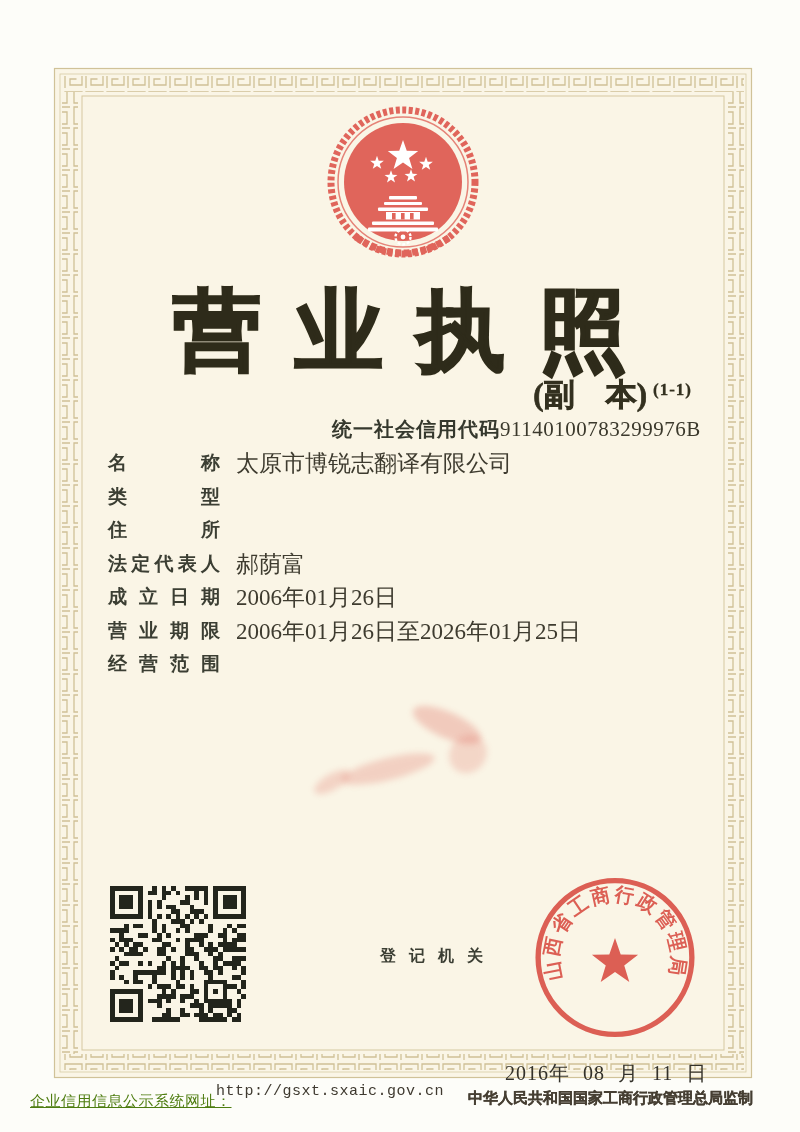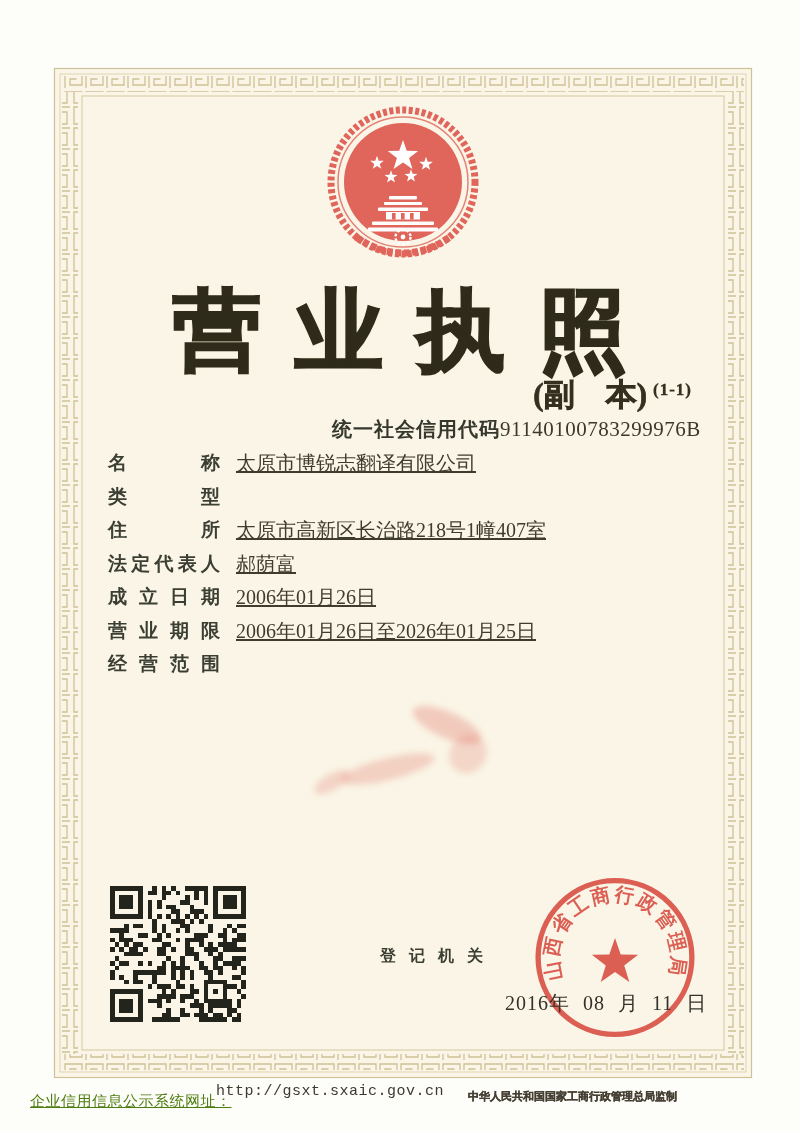--- a/index.html
+++ b/index.html
@@ -42,48 +42,48 @@
 
   .fields{left:108px;top:450px;width:600px;display:flex;flex-direction:column;}
   .field-row{display:flex;align-items:flex-start;gap:16px;min-height:33.5px;}
   .f-label{
     width:112px;flex:0 0 112px;
     font-family:Liberation Serif, serif;
     font-weight:700;font-size:19px;color:#3b3e33;
     text-align:justify;text-align-last:justify;
   }
   .f-value{
-    width:482px;font-size:20px;color:#3e3b2f;line-height:27px;text-decoration:underline;
+    width:482px;font-size:23px;color:#3e3b2f;line-height:27px;
   }
 
   .smudge{left:300px;top:700px;width:220px;height:110px;pointer-events:none;}
   .smudge i{position:absolute;display:block;background:#dd6a5e;filter:blur(3px);border-radius:50%;}
   .smudge .b1{left:110px;top:12px;width:74px;height:26px;opacity:.30;transform:rotate(24deg);}
   .smudge .b2{left:40px;top:58px;width:96px;height:22px;opacity:.26;transform:rotate(-14deg);}
   .smudge .b3{left:150px;top:34px;width:36px;height:40px;opacity:.22;transform:rotate(40deg);}
   .smudge .b4{left:12px;top:74px;width:40px;height:16px;opacity:.24;transform:rotate(-30deg);}
 
   .qr{left:110px;top:886px;width:136px;height:136px;}
 
   .reg-label{
     left:380px;top:946px;
     font-family:"Liberation Sans","DejaVu Sans",sans-serif;
     font-weight:700;font-size:16px;color:#3b3e33;letter-spacing:13px;
   }
 
   .seal{left:527px;top:868px;width:176px;height:180px;z-index:2;opacity:.9;}
-  .date{left:505px;top:990px;z-index:3;font-size:20px;color:#33312a;word-spacing:7px;letter-spacing:1px;}
+  .date{left:505px;top:1060px;z-index:3;font-size:20px;color:#33312a;word-spacing:7px;letter-spacing:1px;}
 
   .footer-label{left:30px;top:1092px;font-size:15px;color:#4d7c0f;letter-spacing:.5px;text-decoration:underline;}
   .footer-url{
     left:216px;top:1083px;
     font-family:"Liberation Mono","DejaVu Sans Mono",monospace;
     font-size:15px;font-weight:400;color:#3f3a30;letter-spacing:.5px;
   }
-  .footer-issuer{left:468px;top:1089px;font-size:11px;font-weight:700;color:#463f33;-webkit-text-stroke:.3px #463f33;}
+  .footer-issuer{left:468px;top:1089px;font-size:15px;font-weight:700;color:#463f33;-webkit-text-stroke:.3px #463f33;}
 </style>
 </head>
 <body>
 
 <div class="page">
 
   <svg class="frame" width="800" height="1132">
     <defs>
       <pattern id="gkh" width="21" height="18" patternUnits="userSpaceOnUse">
         <path d="M2,16 V2 H19 V13 H7 V7 H13.5" fill="none" stroke="#cfc096" stroke-width="1.3"></path>
@@ -147,21 +147,20 @@
   <div class="layer fields">
     <div class="field-row">
       <span class="f-label">名称</span>
       <span class="f-value">太原市博锐志翻译有限公司</span>
     </div>
     <div class="field-row">
       <span class="f-label">类型</span>
     </div>
     <div class="field-row">
       <span class="f-label">住所</span>
-      <span class="f-value">太原市高新区长治路218号1幢407室</span>
     </div>
     <div class="field-row">
       <span class="f-label">法定代表人</span>
       <span class="f-value">郝荫富</span>
     </div>
     <div class="field-row">
       <span class="f-label">成立日期</span>
       <span class="f-value">2006年01月26日</span>
     </div>
     <div class="field-row">

